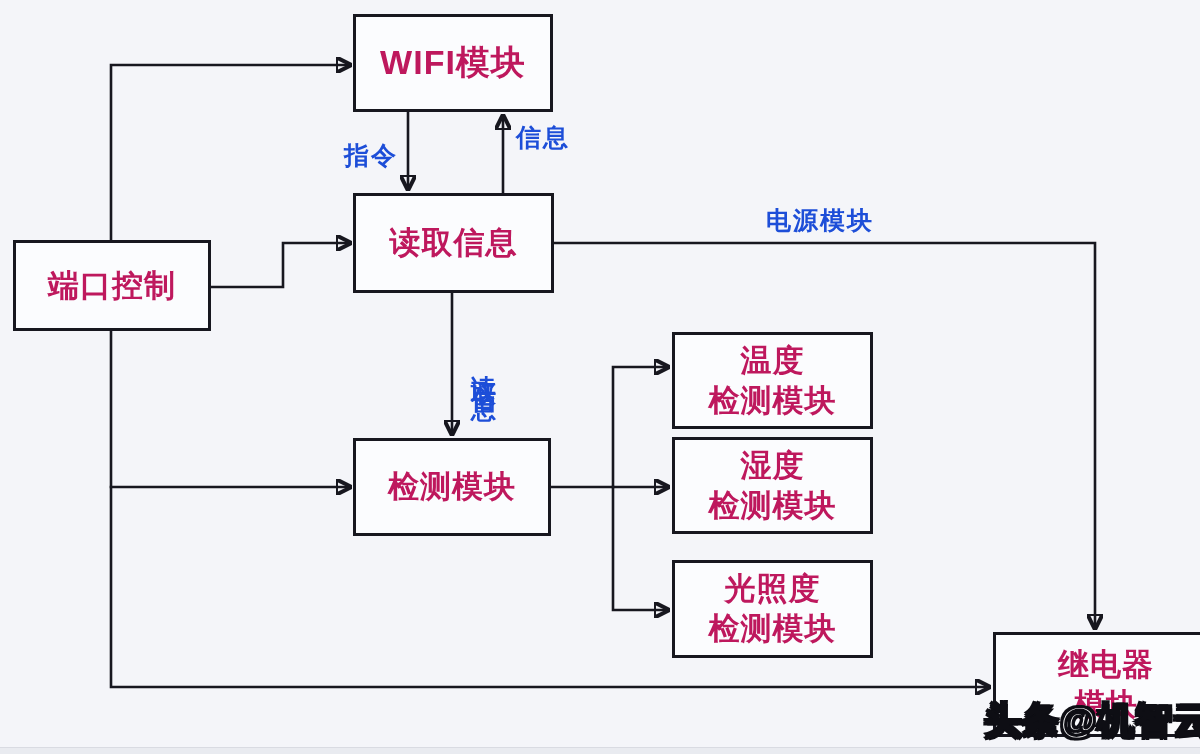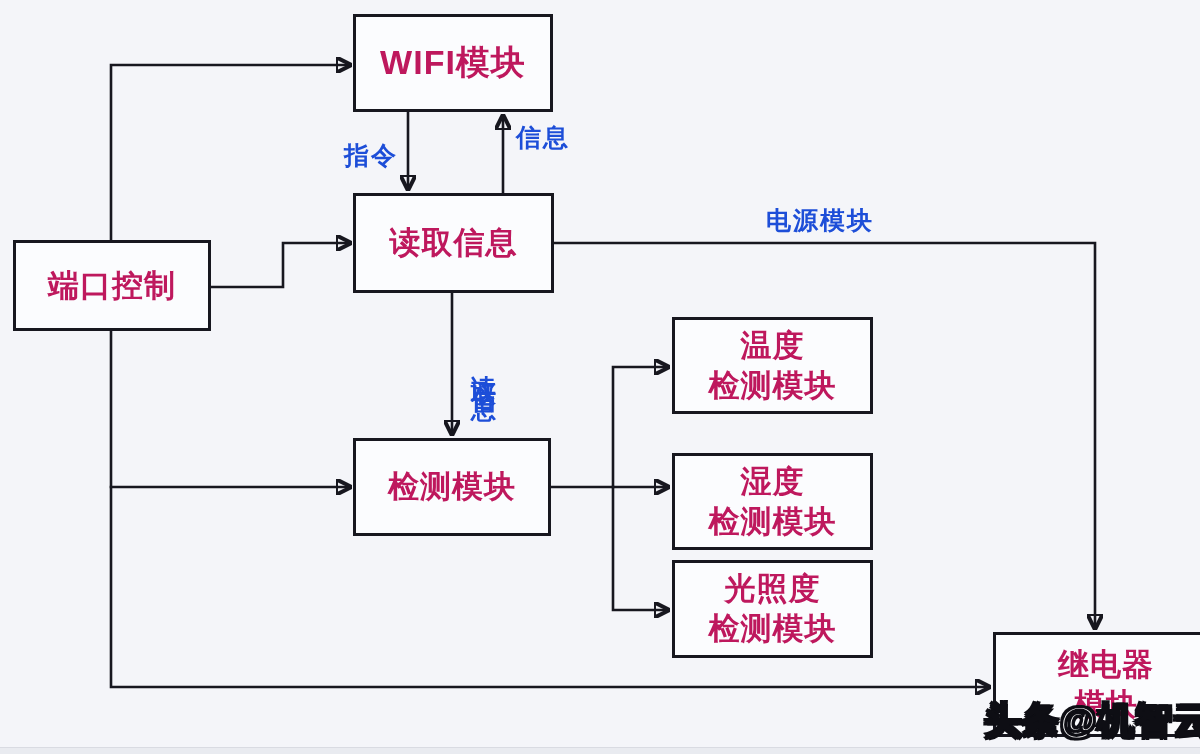--- a/index.html
+++ b/index.html
@@ -119,26 +119,26 @@
   </div>
 
   <div class="node" style="left:13px; top:240px; width:198px; height:91px;">
     <span>端口控制</span>
   </div>
 
   <div class="node" style="left:353px; top:438px; width:198px; height:98px;">
     <span>检测模块</span>
   </div>
 
-  <div class="node" style="left:672px; top:317px; width:201px; height:97px;">
+  <div class="node" style="left:672px; top:332px; width:201px; height:97px;">
     <span>温度</span>
     <span>检测模块</span>
   </div>
 
-  <div class="node" style="left:672px; top:437px; width:201px; height:97px;margin-top:16px;">
+  <div class="node" style="left:672px; top:437px; width:201px; height:97px;">
     <span>湿度</span>
     <span>检测模块</span>
   </div>
 
   <div class="node" style="left:672px; top:560px; width:201px; height:98px;">
     <span>光照度</span>
     <span>检测模块</span>
   </div>
 
   <div class="node" style="left:993px; top:632px; width:226px; height:105px;">

